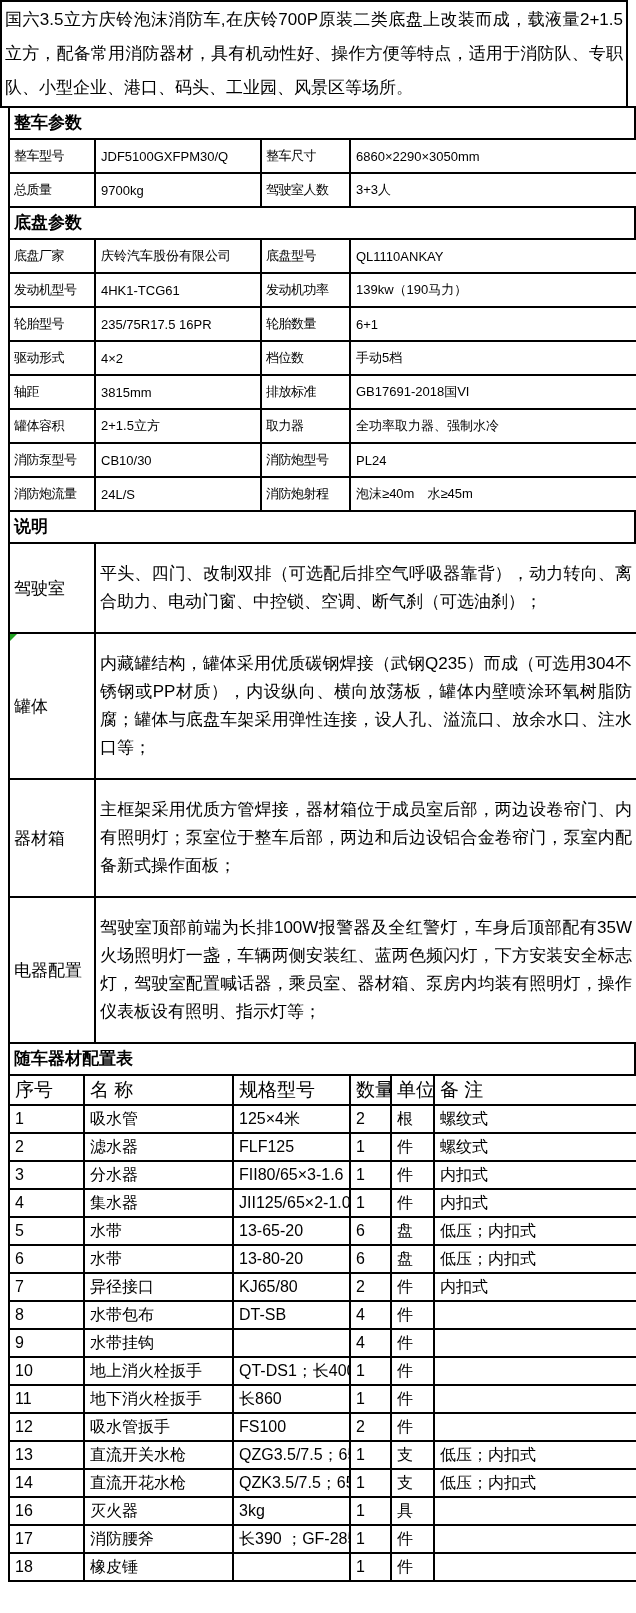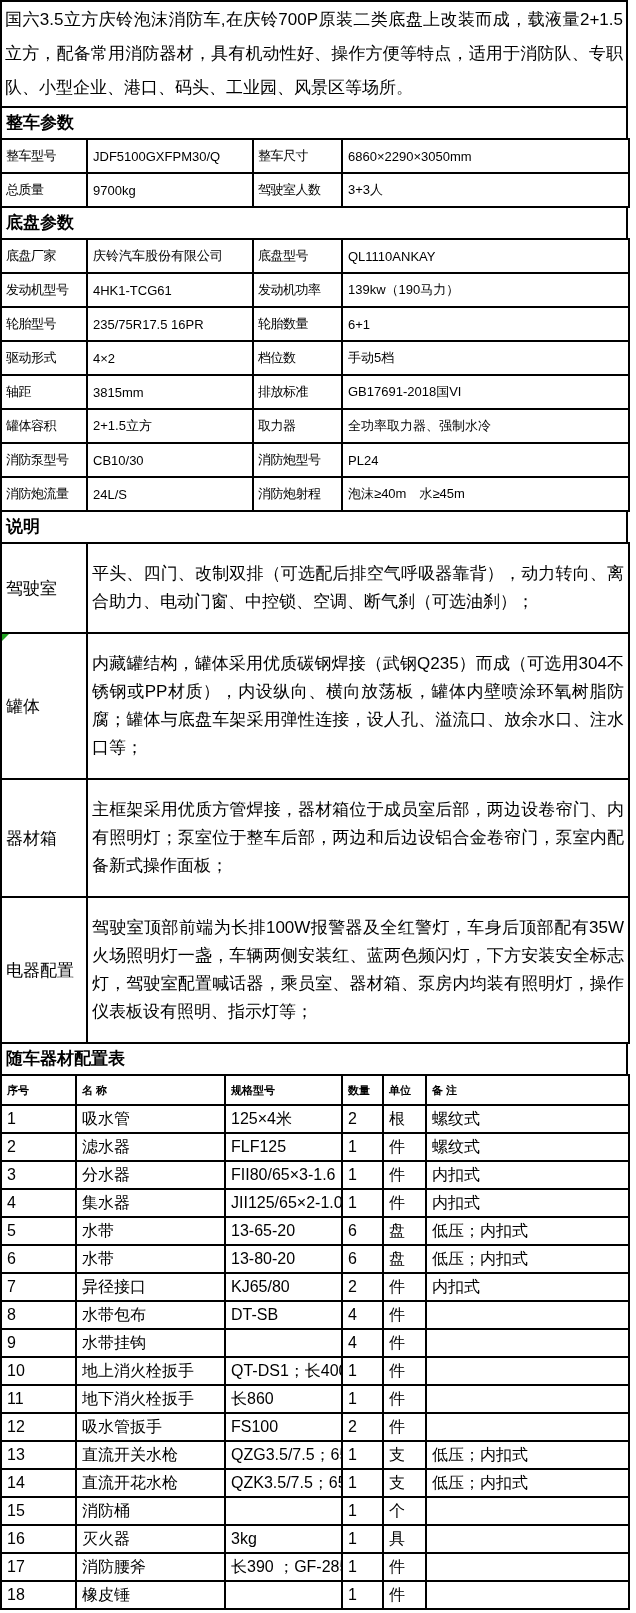--- a/index.html
+++ b/index.html
@@ -4,21 +4,21 @@
 <style>
   html,body{margin:0;padding:0;background:#ffffff;}
   body{
     width:636px;
     font-family:"Liberation Sans","DejaVu Sans",sans-serif;
     color:#000;
     -webkit-font-smoothing:antialiased;
   }
   .doc{width:628px;border-radius:9px;}
   .block{box-sizing:border-box;width:628px;background:#fff;}
-  .block + .block{margin-top:-2px;}
+  .block + .block{margin-top:-2px;margin-left:8px;}
 
   .intro{
     border:2px solid #000;
     font-size:17px;
     line-height:34px;
     padding:1px 3px;
     text-align:justify;
   }
 
   .section-header{
@@ -34,21 +34,21 @@
   td,th{border:2px solid #000;overflow:hidden;vertical-align:middle;}
 
   .spec td{height:32px;font-size:13px;padding:0 0 0 5px;white-space:nowrap;}
   .spec td.lbl{padding-left:4px;letter-spacing:-0.5px;}
 
   .notes td{font-size:17px;}
   .notes td.lbl{padding-left:4px;position:relative;}
   .notes td.txt{line-height:28px;padding:16px 4px;text-align:justify;}
 
   .equip td,.equip th{height:26px;font-size:16px;padding:0 0 0 5px;text-align:left;white-space:nowrap;}
-  .equip th{font-weight:700;font-size:11px;height:28px;}
+  .equip th{font-weight:400;font-size:19px;height:28px;}
 
   .green-tri{
     position:absolute;top:0;left:0;width:0;height:0;
     border-top:7px solid #21a121;
     border-right:7px solid transparent;
   }
 </style>
 </head>
 <body>
 
@@ -304,28 +304,20 @@
         </tr>
         <tr>
           <td>14</td>
           <td>直流开花水枪</td>
           <td>QZK3.5/7.5；65</td>
           <td>1</td>
           <td>支</td>
           <td>低压；内扣式</td>
         </tr>
         <tr>
-          <td>15</td>
-          <td>消防桶</td>
-          <td></td>
-          <td>1</td>
-          <td>个</td>
-          <td></td>
-        </tr>
-        <tr>
           <td>16</td>
           <td>灭火器</td>
           <td>3kg</td>
           <td>1</td>
           <td>具</td>
           <td></td>
         </tr>
         <tr>
           <td>17</td>
           <td>消防腰斧</td>

